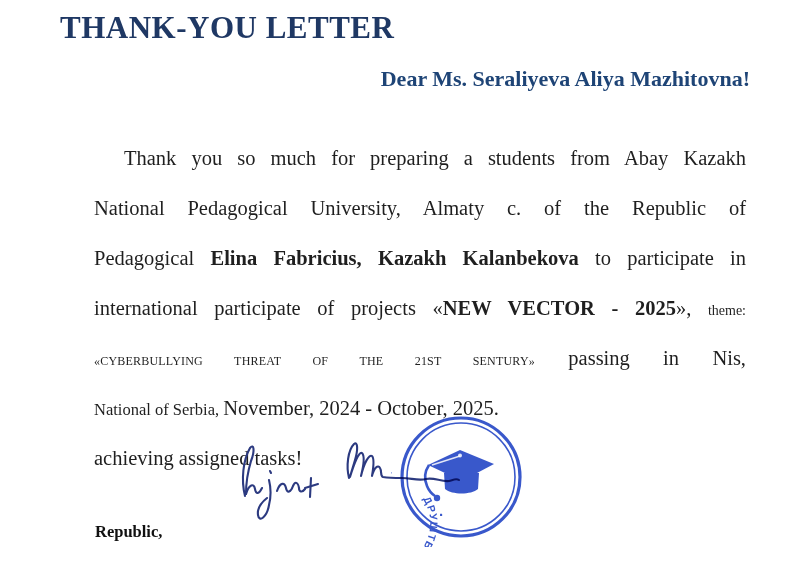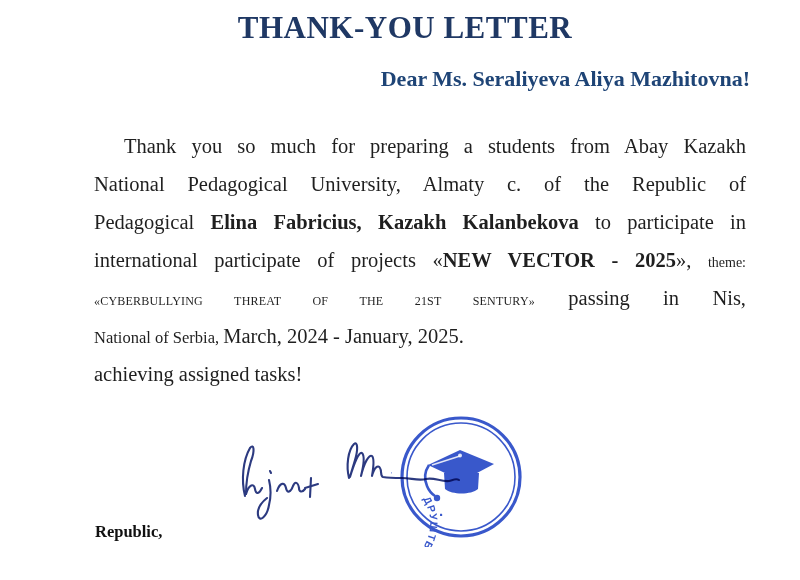--- a/index.html
+++ b/index.html
@@ -6,36 +6,35 @@
   html,body { background:#ffffff; }
   .page {
     position:relative;
     width:800px; height:580px;
     background:#ffffff;
     overflow:hidden;
     font-family:"Liberation Serif", serif;
   }
   .title {
     position:absolute; top:10px; left:60px; width:690px;
-    text-align:center;
     font-size:31px; font-weight:bold; letter-spacing:.5px;
     color:#1f3864;
   }
   .salutation {
     position:absolute; top:66px; left:60px; width:690px;
     text-align:right;
     font-size:22px; font-weight:bold;
     color:#1e4476;
   }
   .body-text {
     position:absolute; top:127px; left:94px; width:652px;
     color:#1f1f1f;
     font-size:20.5px;
   }
-  .line { height:38px; line-height:38px; white-space:nowrap; }
+  .line { height:38px; line-height:38px; white-space:nowrap;margin-top:12px; }
   .just { text-align:justify; text-align-last:justify; white-space:normal; }
   .indent { text-indent:30px; }
   .b { font-weight:bold; }
   .sm { font-size:14px; }
   .smc { font-size:12px; letter-spacing:.2px; }
   .sms { font-size:16.5px; }
   .sig-block {
     position:absolute; top:476px; left:95px;
     font-size:16.5px; font-weight:bold; line-height:22.3px;
     color:#111111;
@@ -70,21 +69,21 @@
   <div class="title">THANK-YOU LETTER</div>
 
   <div class="salutation">Dear Ms. Seraliyeva Aliya Mazhitovna!</div>
 
   <div class="body-text">
     <div class="line just indent"><span>Thank you so much for preparing a students from Abay Kazakh</span></div>
     <div class="line just"><span>National Pedagogical University, Almaty c. of the Republic of</span></div>
     <div class="line just"><span>Pedagogical </span><span class="b">Elina Fabricius, Kazakh Kalanbekova</span><span> to participate in</span></div>
     <div class="line just"><span>international participate of projects «</span><span class="b">NEW VECTOR - 2025</span><span>», </span><span class="sm">theme:</span></div>
     <div class="line just"><span class="smc">«CYBERBULLYING THREAT OF THE 21ST SENTURY»</span><span> passing in Nis,</span></div>
-    <div class="line"><span class="sms">National of Serbia, </span><span>March, 2024 - January, 2025.</span></div>
+    <div class="line"><span class="sms">National of Serbia, </span><span>November, 2024 - October, 2025.</span></div>
     <div class="line"><span>achieving assigned tasks!</span></div>
   </div>
 
   <div class="sig-block">
     <div>Republic,</div>
     
     
     
   </div>
 

